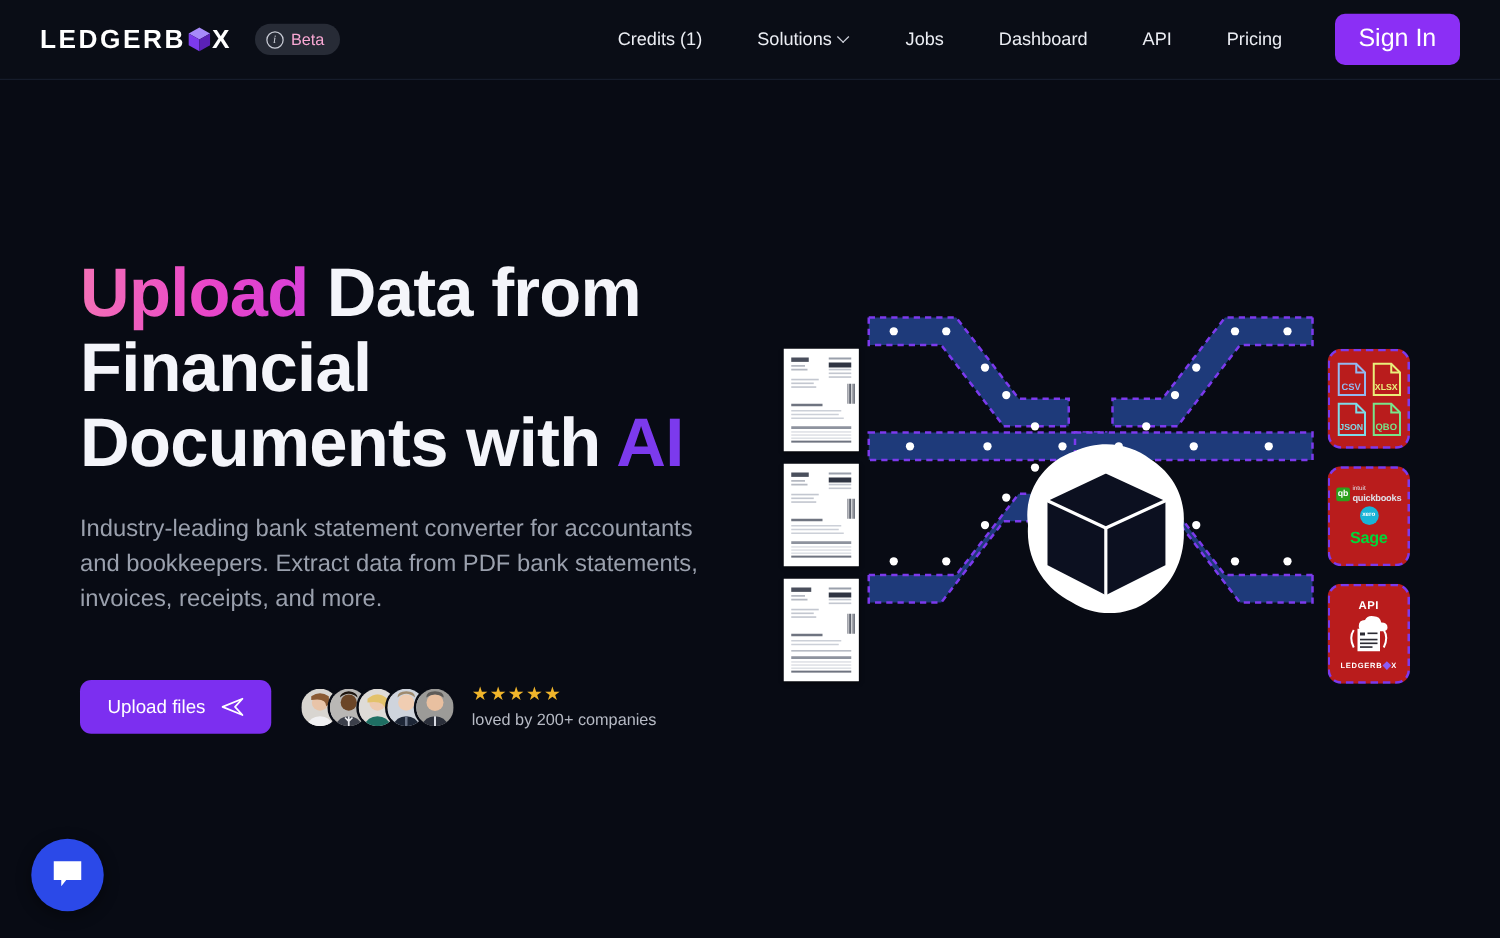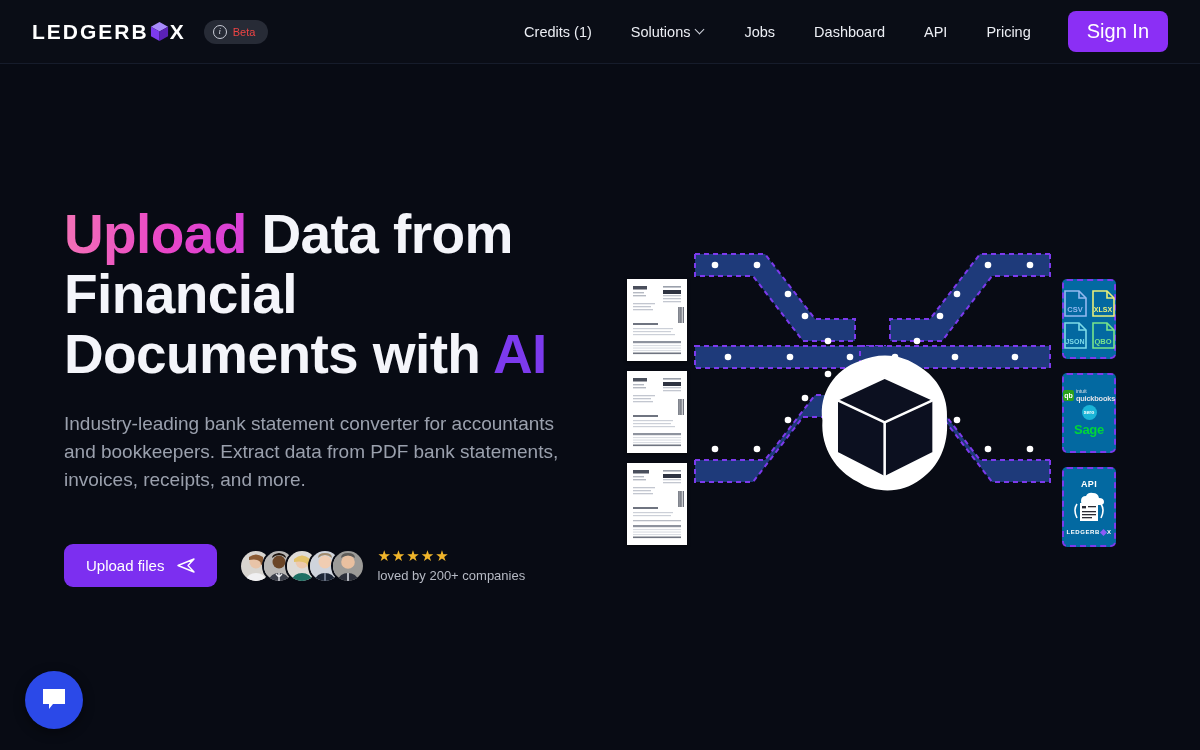--- a/index.html
+++ b/index.html
@@ -34,23 +34,23 @@
     display: flex; align-items: center; gap: 6px;
     background: #272b36; border-radius: 999px;
     padding: 5px 13px 5px 9px;
   }
   .beta-i {
     width: 14px; height: 14px; border-radius: 50%;
     border: 1.3px solid #c9ccd6; color: #d7d9e1;
     font-size: 9px; font-style: italic; font-family: "Liberation Serif", serif;
     display: flex; align-items: center; justify-content: center; line-height: 1;
   }
-  .beta-label { font-size: 11px; color: #ef4444; font-weight: 500; }
-
-  .nav { margin-left: auto; margin-right: 32px; display: flex; align-items: center; gap: 7px; }
+  .beta-label { font-size: 13px; color: #f9a8d4; font-weight: 500; }
+
+  .nav { margin-left: auto; margin-right: 32px; display: flex; align-items: center; gap: 12px; }
   .nav-item {
     color: #eceef4; font-size: 14.5px; padding: 8px 16px;
     cursor: pointer; white-space: nowrap; display: flex; align-items: center; gap: 6px;
   }
   .chev { width: 9px; height: 9px; position: relative; top: -1px; }
   .chev::before {
     content: ""; position: absolute; left: 0; top: 0;
     width: 6px; height: 6px;
     border-right: 1.5px solid #cfd2dc; border-bottom: 1.5px solid #cfd2dc;
     transform: rotate(45deg);
@@ -105,24 +105,24 @@
   
   .illus { position: absolute; left: 600px; top: 130px; width: 600px; height: 420px; }
   .docs { position: absolute; left: 27px; top: 85px; }
   .doc-thumb {
     width: 60px; height: 82px; background: #ffffff;
     margin-bottom: 10px; position: relative; overflow: hidden;
     box-shadow: 0 1px 3px rgba(0,0,0,.55);
   }
   .out-cards { position: absolute; left: 462px; top: 85px; }
   .out-card {
-    width: 54px; height: 80px; margin-bottom: 14px;
-    background: #0369a1;
+    width: 66px; height: 80px; margin-bottom: 14px;
+    background: #b91c1c;
     border: 2.5px dashed #7c3aed;
-    border-radius: 5px;
+    border-radius: 11px;
     display: flex; align-items: center; justify-content: center;
     position: relative;
   }
   .filegrid { display: grid; grid-template-columns: 1fr 1fr; gap: 3px; }
   .file-ico { width: 25px; height: 29px; }
   .acct-stack {
     display: flex; flex-direction: column; align-items: center;
     justify-content: flex-start; gap: 2px; width: 100%;
   }
   .qb-row { display: flex; align-items: center; gap: 2px; }

